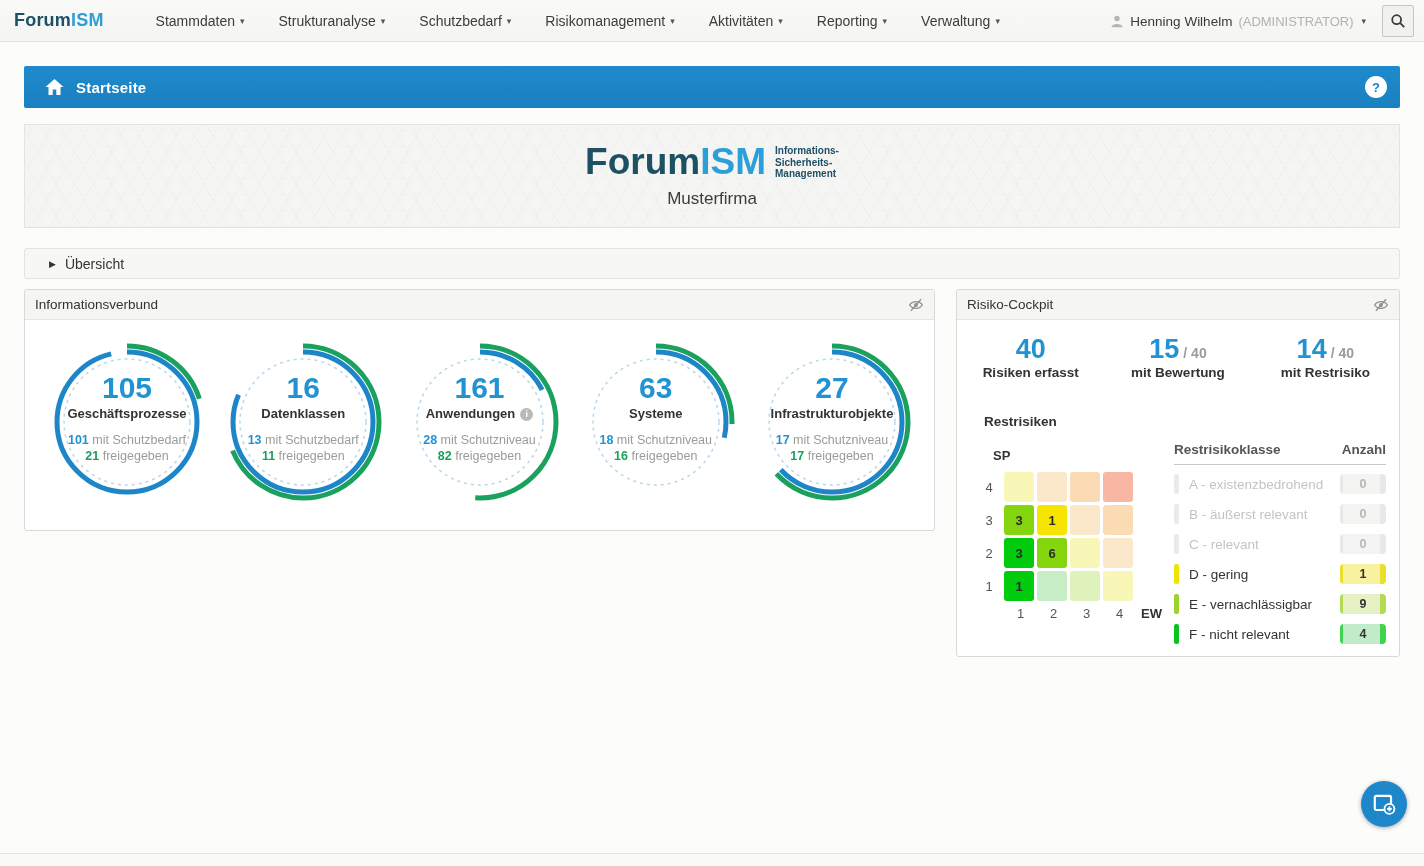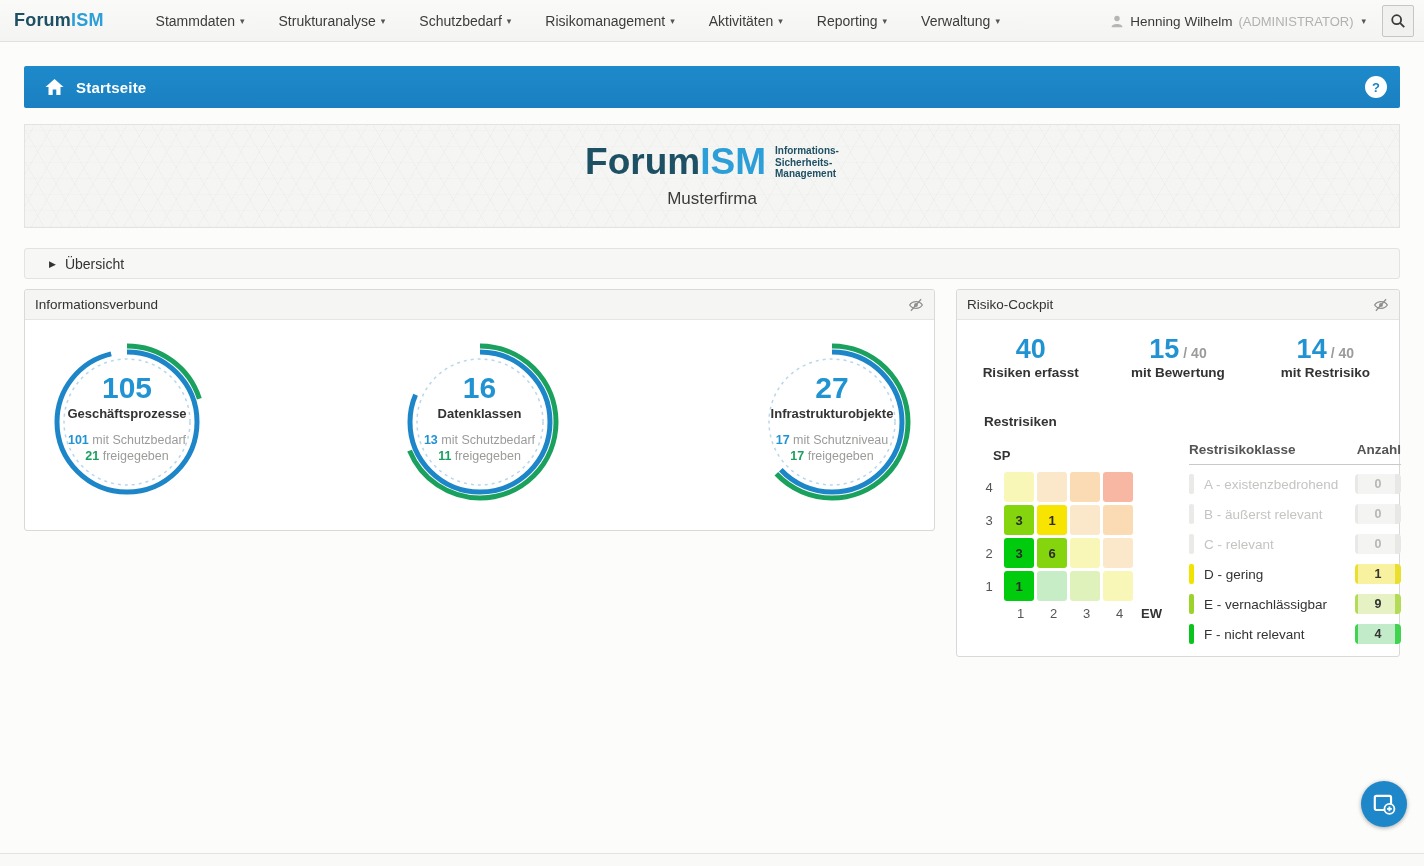--- a/index.html
+++ b/index.html
@@ -108,21 +108,21 @@
   .m-row{ display:flex; align-items:center; margin-bottom:3px; }
   .m-rowlabel{ width:20px; text-align:center; font-size:13px; color:#555; margin-right:5px; }
   .m-cell{
     width:30px; height:30px; border-radius:3px; margin-right:3px;
     display:flex; align-items:center; justify-content:center;
     font-weight:bold; font-size:13px; color:#2c2c2a;
   }
   .m-xrow{ display:flex; align-items:center; margin-top:5px; margin-left:25px; }
   .m-xlabel{ width:33px; text-align:center; font-size:13px; color:#555; }
   .ew-label{ font-weight:bold; font-size:13px; color:#333; margin-left:5px; }
-  .rr-table{ position:absolute; top:122px; left:232px; width:212px; }
+  .rr-table{ position:absolute; top:122px; left:217px; width:212px; }
   .rr-thead{
     display:flex; justify-content:space-between; font-weight:bold; font-size:13.5px; color:#555;
     padding-bottom:7px; border-bottom:1px solid #c9c9c7;
   }
   .rr-rows{ margin-top:4px; }
   .rr-row{ display:flex; align-items:center; height:30px; }
   .rr-bar{ width:5px; height:20px; border-radius:2px; margin-right:10px; flex:none; }
   .rr-label{ flex:1; font-size:13.5px; color:#333; white-space:nowrap; }
   .rr-badge{
     width:46px; height:20px; border-radius:4px; text-align:center; line-height:20px;
@@ -252,20 +252,46 @@
      <svg width="160" height="160" viewBox="0 0 160 160">
        <circle cx="80" cy="80" r="63" fill="none" stroke="#b8d7ea" stroke-width="1.5" stroke-dasharray="3 4"></circle>
        <circle cx="80" cy="80" r="70" fill="none" stroke="#1d86c8" stroke-width="5" stroke-dasharray="357.4 439.8" transform="rotate(-90 80 80)"></circle>
        <circle cx="80" cy="80" r="76" fill="none" stroke="#1aa15d" stroke-width="5" stroke-dasharray="328.3 477.5" transform="rotate(-90 80 80)"></circle>
      </svg>
      <div class="w-body">
        <div class="w-num">16</div>
        <div class="w-label">Datenklassen</div>
        <div class="w-line first"><b class="v-blue">13</b> mit Schutzbedarf</div>
        <div class="w-line"><b class="v-green">11</b> freigegeben</div>
+     </div>
+   </div>
+        <div class="widget">
+     <svg width="160" height="160" viewBox="0 0 160 160">
+       <circle cx="80" cy="80" r="63" fill="none" stroke="#b8d7ea" stroke-width="1.5" stroke-dasharray="3 4"></circle>
+       <circle cx="80" cy="80" r="70" fill="none" stroke="#1d86c8" stroke-width="5" stroke-dasharray="76.5 439.8" transform="rotate(-90 80 80)"></circle>
+       <circle cx="80" cy="80" r="76" fill="none" stroke="#1aa15d" stroke-width="5" stroke-dasharray="243.2 477.5" transform="rotate(-90 80 80)"></circle>
+     </svg>
+     <div class="w-body">
+       <div class="w-num">161</div>
+       <div class="w-label">Anwendungen<span class="info-i">i</span></div>
+       <div class="w-line first"><b class="v-blue">28</b> mit Schutzniveau</div>
+       <div class="w-line"><b class="v-green">82</b> freigegeben</div>
+     </div>
+   </div>
+        <div class="widget">
+     <svg width="160" height="160" viewBox="0 0 160 160">
+       <circle cx="80" cy="80" r="63" fill="none" stroke="#b8d7ea" stroke-width="1.5" stroke-dasharray="3 4"></circle>
+       <circle cx="80" cy="80" r="70" fill="none" stroke="#1d86c8" stroke-width="5" stroke-dasharray="125.7 439.8" transform="rotate(-90 80 80)"></circle>
+       <circle cx="80" cy="80" r="76" fill="none" stroke="#1aa15d" stroke-width="5" stroke-dasharray="121.3 477.5" transform="rotate(-90 80 80)"></circle>
+     </svg>
+     <div class="w-body">
+       <div class="w-num">63</div>
+       <div class="w-label">Systeme</div>
+       <div class="w-line first"><b class="v-blue">18</b> mit Schutzniveau</div>
+       <div class="w-line"><b class="v-green">16</b> freigegeben</div>
      </div>
    </div>
         <div class="widget">
      <svg width="160" height="160" viewBox="0 0 160 160">
        <circle cx="80" cy="80" r="63" fill="none" stroke="#b8d7ea" stroke-width="1.5" stroke-dasharray="3 4"></circle>
        <circle cx="80" cy="80" r="70" fill="none" stroke="#1d86c8" stroke-width="5" stroke-dasharray="276.9 439.8" transform="rotate(-90 80 80)"></circle>
        <circle cx="80" cy="80" r="76" fill="none" stroke="#1aa15d" stroke-width="5" stroke-dasharray="300.7 477.5" transform="rotate(-90 80 80)"></circle>
      </svg>
      <div class="w-body">
        <div class="w-num">27</div>

